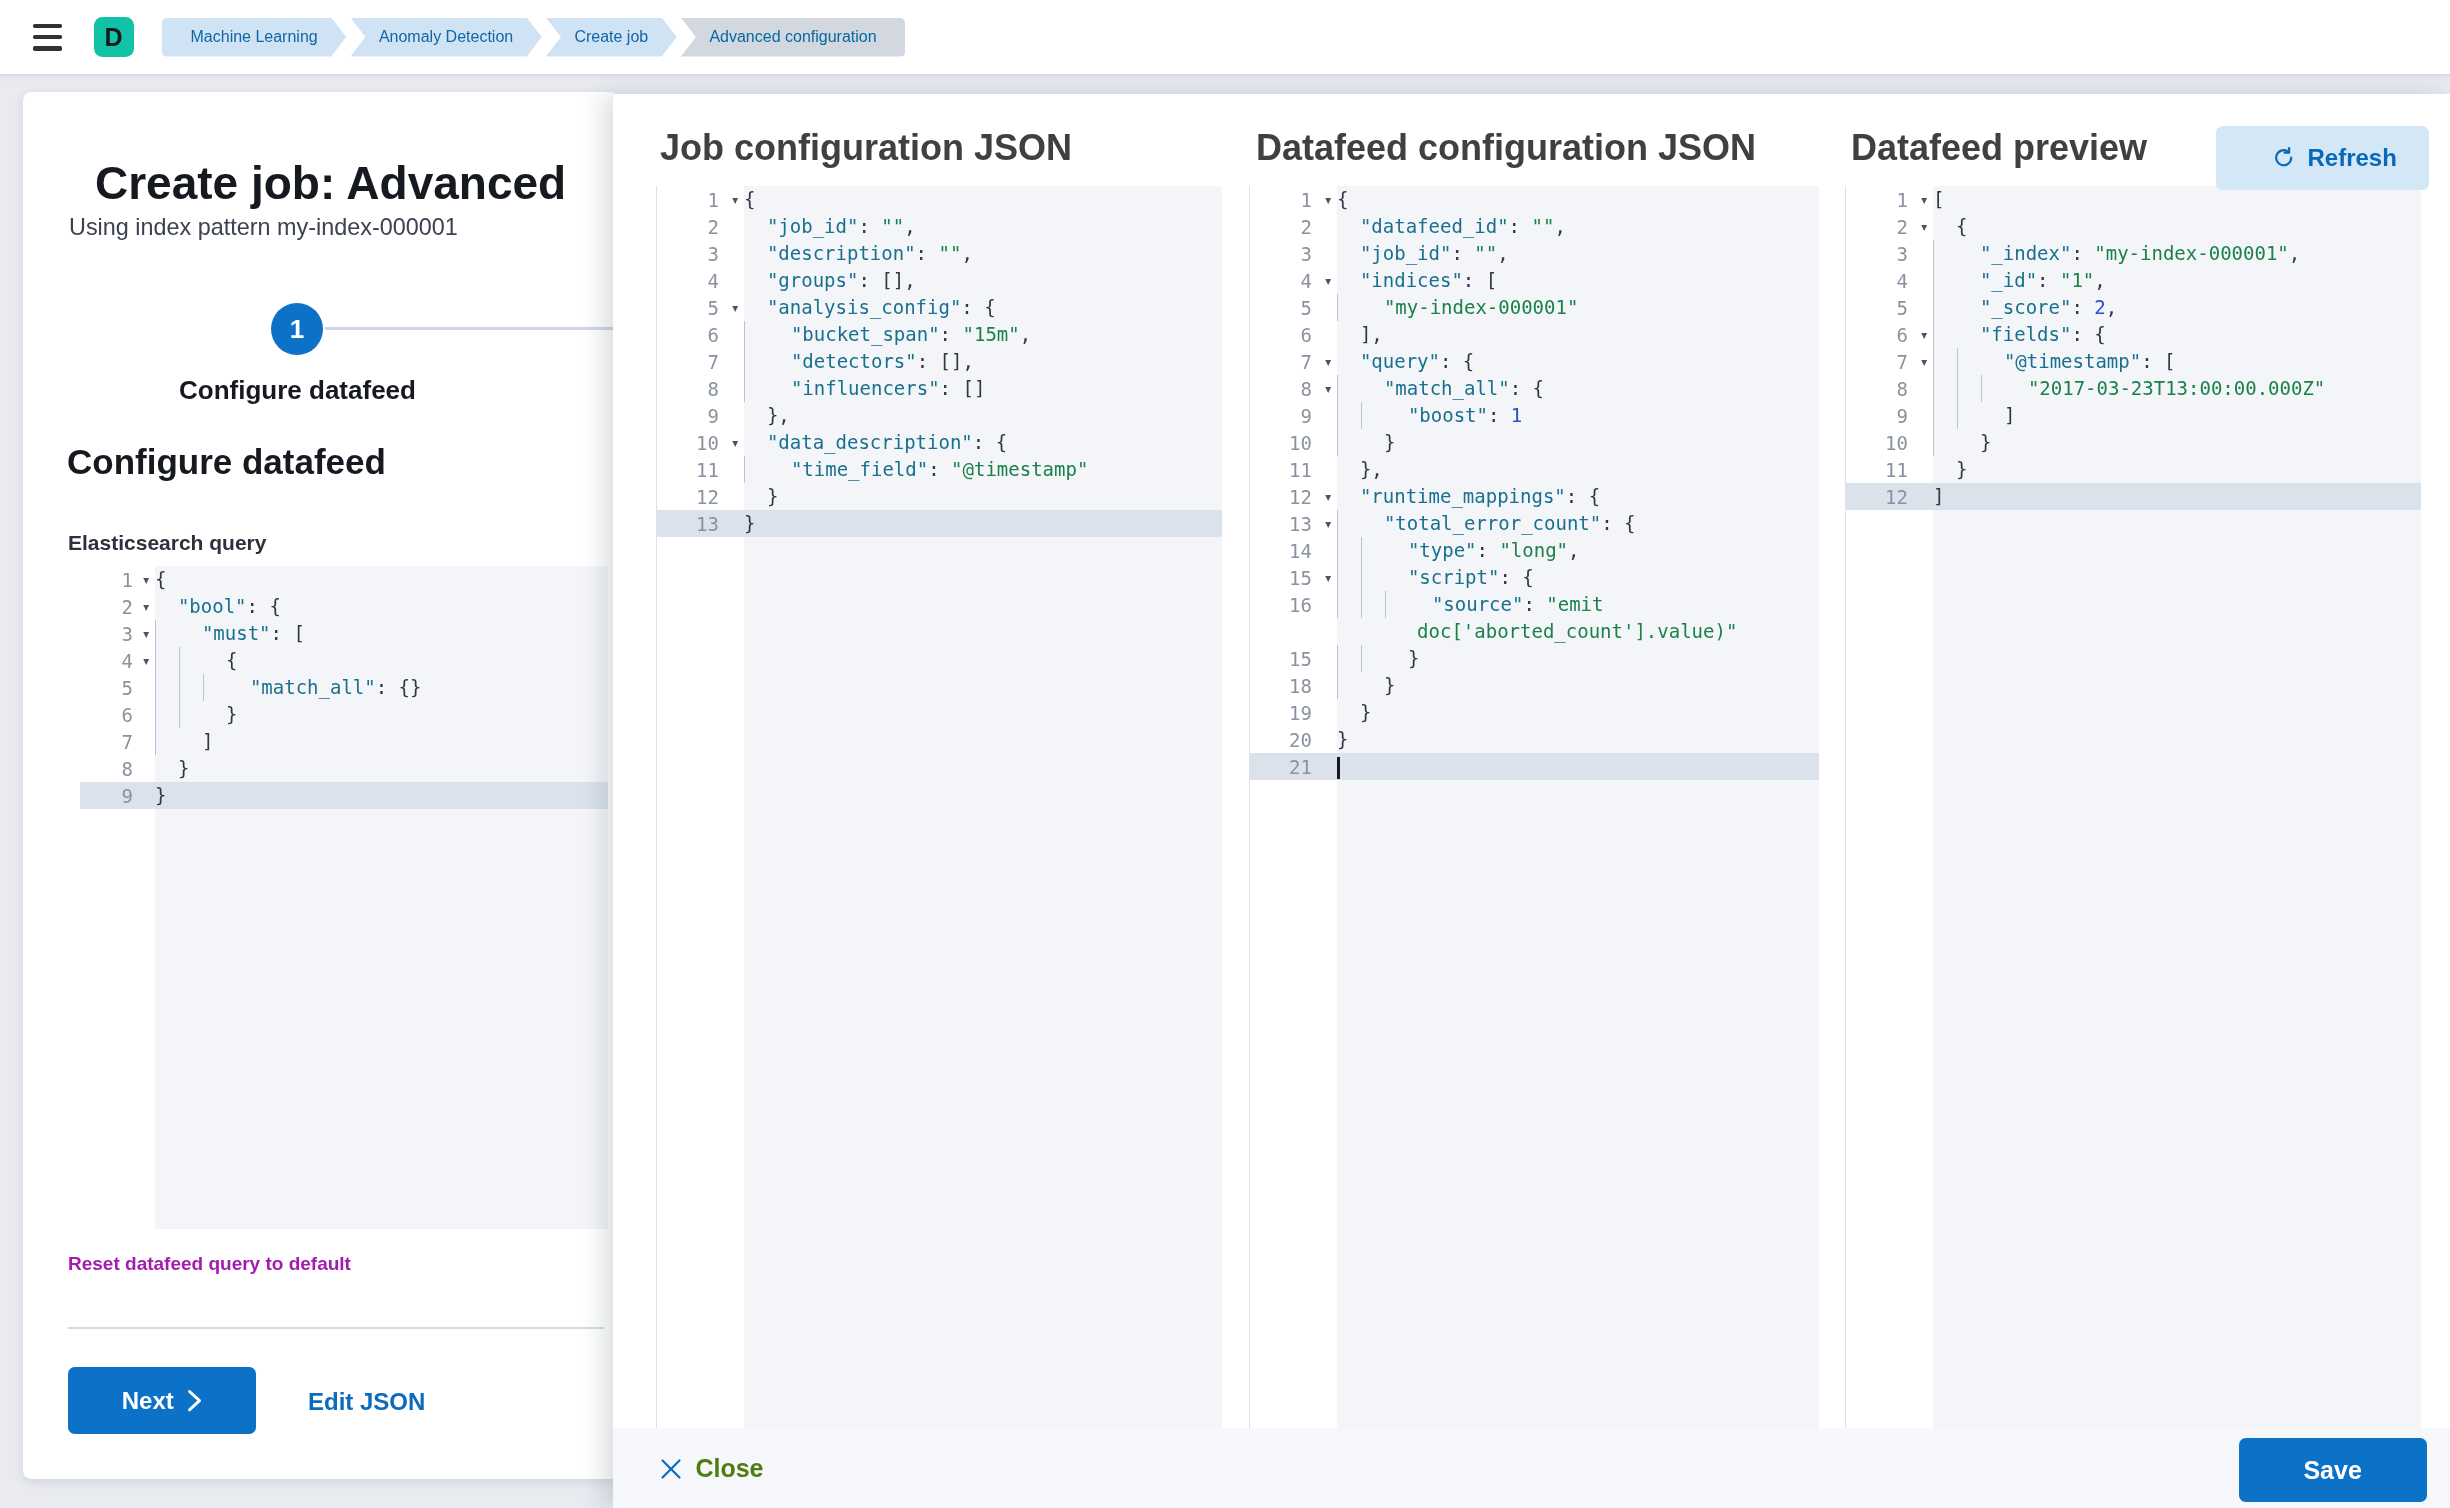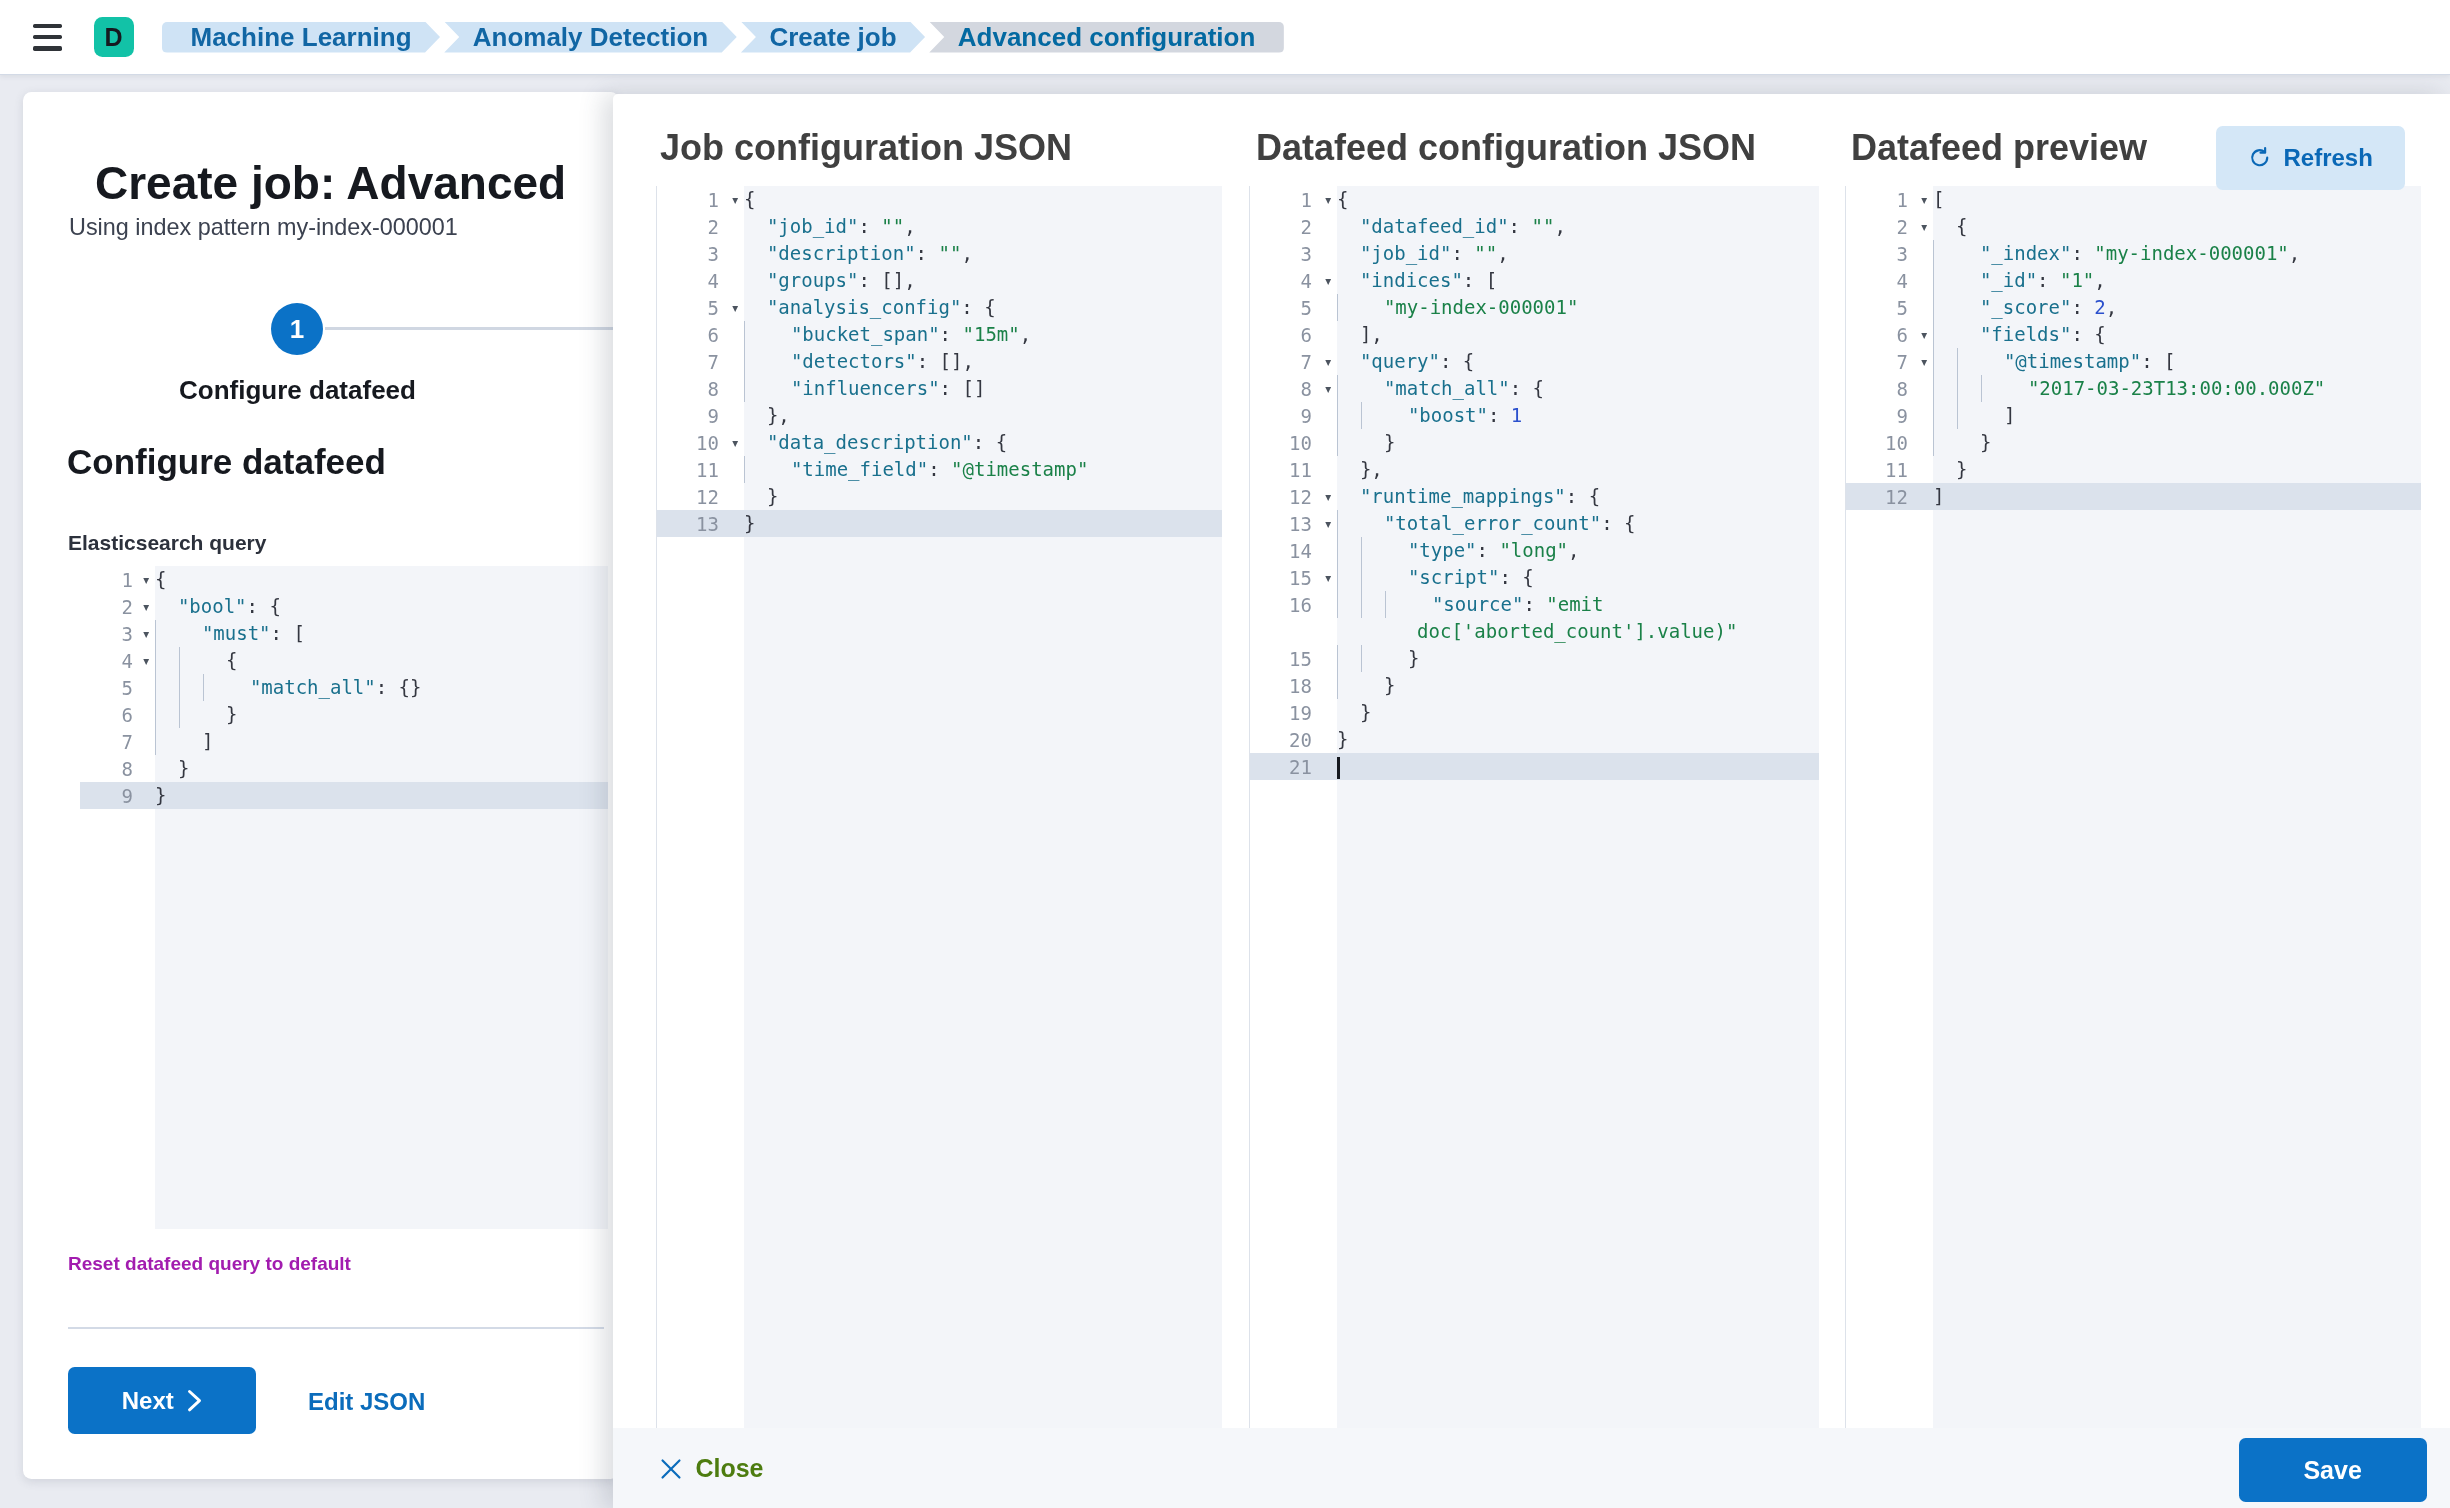--- a/index.html
+++ b/index.html
@@ -9,21 +9,21 @@
   }
   
   .topbar{position:absolute;left:0;top:0;width:2450px;height:74px;background:#fff;
     border-bottom:1.7px solid #d3dae6;box-shadow:0 1.7px 5px rgba(70,80,100,.10);z-index:40;
     display:flex;align-items:center;}
   .hamburger{width:28.5px;height:27px;margin-left:33px;display:flex;flex-direction:column;justify-content:space-between;cursor:pointer;}
   .hamburger i{display:block;height:4.2px;border-radius:1.7px;background:#2f3338;}
   .logo-badge{width:40px;height:40px;border-radius:8.4px;background:#12c2a7;margin-left:32px;
     display:flex;align-items:center;justify-content:center;font-size:25px;font-weight:800;color:#16191f;}
   .breadcrumbs{display:flex;align-items:center;margin-left:28.5px;}
-  .bc{height:31px;display:flex;align-items:center;font-size:26px;font-weight:700;
+  .bc{height:39px;display:flex;align-items:center;font-size:16px;font-weight:400;
     padding:0 28.5px 0 28.5px;white-space:nowrap;cursor:pointer;}
   .bc.blue{background:#cfe3f5;color:#1166a4;}
   .bc.first{border-radius:5px 0 0 5px;clip-path:polygon(0 0,calc(100% - 15px) 0,100% 50%,calc(100% - 15px) 100%,0 100%);}
   .bc.mid{margin-left:4.2px;clip-path:polygon(0 0,calc(100% - 15px) 0,100% 50%,calc(100% - 15px) 100%,0 100%,15px 50%);}
   .bc.last{margin-left:4.2px;background:#d3d7df;color:#0369a1;border-radius:0 5px 5px 0;
     clip-path:polygon(0 0,100% 0,100% 100%,0 100%,15px 50%);cursor:default;}
   
   .card{position:absolute;left:23.4px;top:92px;width:596px;height:1387px;background:#fff;
     border-radius:8.4px;box-shadow:0 2.5px 10px rgba(70,80,100,.14);z-index:5;}
   .h1{position:absolute;left:79px;top:156px;font-size:46px;font-weight:800;color:#16191f;z-index:6;margin-left:16px;}
@@ -38,21 +38,21 @@
   .card-divider{position:absolute;left:68px;top:1327px;width:536px;height:1.7px;background:#d3dae6;z-index:6;}
   .next-btn{position:absolute;left:68px;top:1367px;width:188px;height:67px;border-radius:6.7px;background:#0b72c7;
     color:#fff;font-size:24px;font-weight:700;display:flex;align-items:center;justify-content:center;gap:13.4px;cursor:pointer;z-index:6;}
   .edit-json-link{position:absolute;left:308px;top:1388px;font-size:24px;font-weight:600;color:#0b6cbb;cursor:pointer;z-index:6;}
   
   .flyout{position:absolute;left:613px;top:94px;width:1837px;height:1415px;background:#fff;
     border-radius:5px 0 0 0;box-shadow:-10px 0 25px rgba(60,70,90,.18);z-index:10;}
   .col-title{position:absolute;top:127px;font-size:36px;font-weight:800;color:#404040;z-index:12;}
   #t-job{left:660px;} #t-feed{left:1256px;} #t-prev{left:1851px;}
   .refresh-btn{position:absolute;left:2216px;top:126px;width:189px;height:64px;border-radius:6.7px;background:#d4e7f7;
-    color:#0a68b6;font-size:24px;font-weight:600;display:flex;align-items:center;justify-content:center;gap:12px;cursor:pointer;z-index:12;}
+    color:#0a68b6;font-size:24px;font-weight:600;display:flex;align-items:center;justify-content:center;gap:12px;cursor:pointer;z-index:12;padding-left:24px;}
   
   .ed{position:absolute;overflow:hidden;z-index:11;border-left:1.7px solid #dde2ea;
     background:linear-gradient(90deg,#ffffff 0 87px,#f3f5f9 87px);}
   #ed-es{left:80px;top:566px;width:528px;height:663px;z-index:6;background:linear-gradient(90deg,#ffffff 0 75px,#f3f5f9 75px);border-left:none;}
   #ed-job{left:656px;top:186px;width:565px;height:1242px;}
   #ed-feed{left:1249px;top:186px;width:569px;height:1242px;}
   #ed-prev{left:1845px;top:186px;width:575px;height:1242px;}
   .row{display:flex;height:27px;}
   .row.act{background:#dbe2ec;}
   .gut{width:87px;flex:none;position:relative;display:flex;justify-content:flex-end;align-items:center;padding-right:25px;box-sizing:border-box;}

